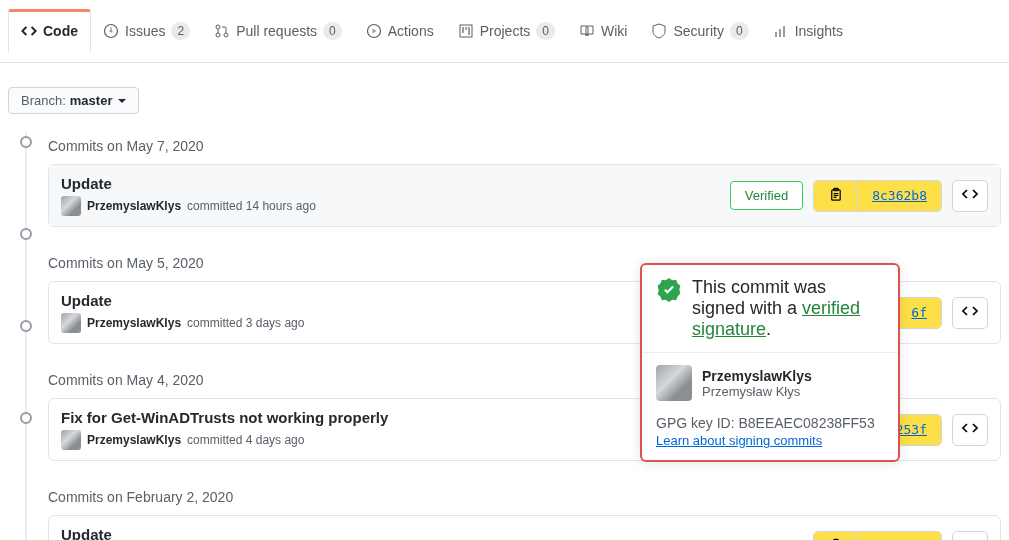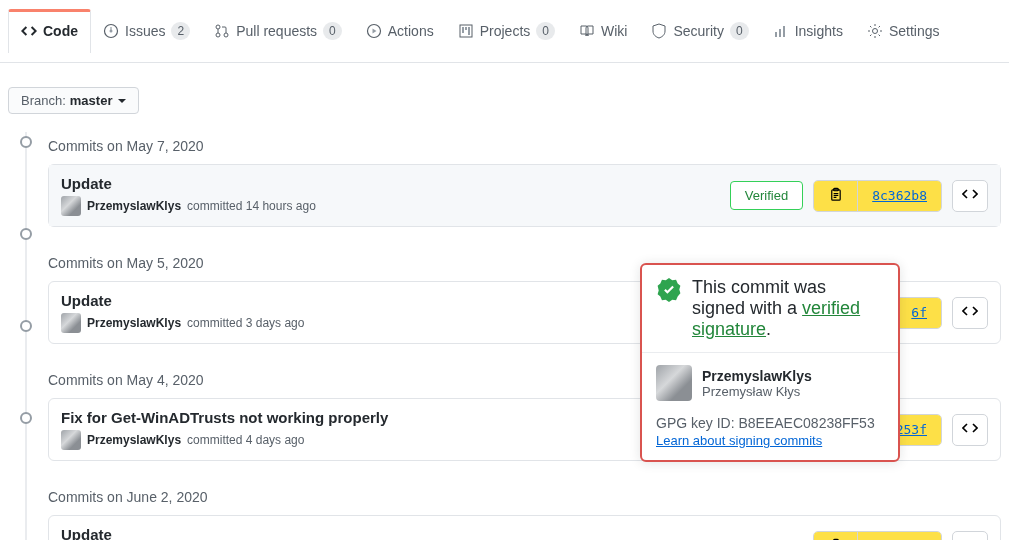--- a/index.html
+++ b/index.html
@@ -295,29 +295,20 @@
     <div class="tabnav-item">
       <span class="tabnav-icon">
         <svg width="16" height="16" viewBox="0 0 16 16">
           <rect x="2" y="9" width="2" height="5"></rect>
           <rect x="6" y="6" width="2" height="8"></rect>
           <rect x="10" y="3" width="2" height="11"></rect>
         </svg>
       </span>
       <span>Insights</span>
     </div>
-    <div class="tabnav-item">
-      <span class="tabnav-icon">
-        <svg width="16" height="16" viewBox="0 0 16 16">
-          <circle cx="8" cy="8" r="2.5" fill="none" stroke="currentColor"></circle>
-          <path d="M8 1v2M8 13v2M1 8h2M13 8h2M3 3l1.4 1.4M11.6 11.6L13 13M3 13l1.4-1.4M11.6 4.4L13 3" stroke="currentColor"></path>
-        </svg>
-      </span>
-      <span>Settings</span>
-    </div>
   </nav>
 
 <div class="page">
   <button class="branch-select">
     <span class="label">Branch:</span>
     <span class="branch">master</span>
     <span class="caret"></span>
   </button>
 
   <div class="timeline" id="timeline">
@@ -409,21 +400,21 @@
             </div>
             <button class="icon-btn">
               <span><svg width="16" height="16" viewBox="0 0 16 16">
                   <path d="M5 4L1 8l4 4M11 4l4 4-4 4" fill="none" stroke="currentColor" stroke-width="1.6"></path>
                 </svg></span>
             </button>
           </div>
         </div>
       </div>
       <div class="tl-marker" style="top: 280px;"></div>
-      <div class="group-title">Commits on June 2, 2020</div>
+      <div class="group-title">Commits on February 2, 2020</div>
       <div class="commit-list">
         <div class="commit-row">
           <div class="commit-main">
             <div class="commit-title">Update</div>
             <div class="commit-meta">
               <span class="avatar"></span>
               <span class="author">PrzemyslawKlys</span>
               <span>committed 6 days ago</span>
             </div>
           </div>

